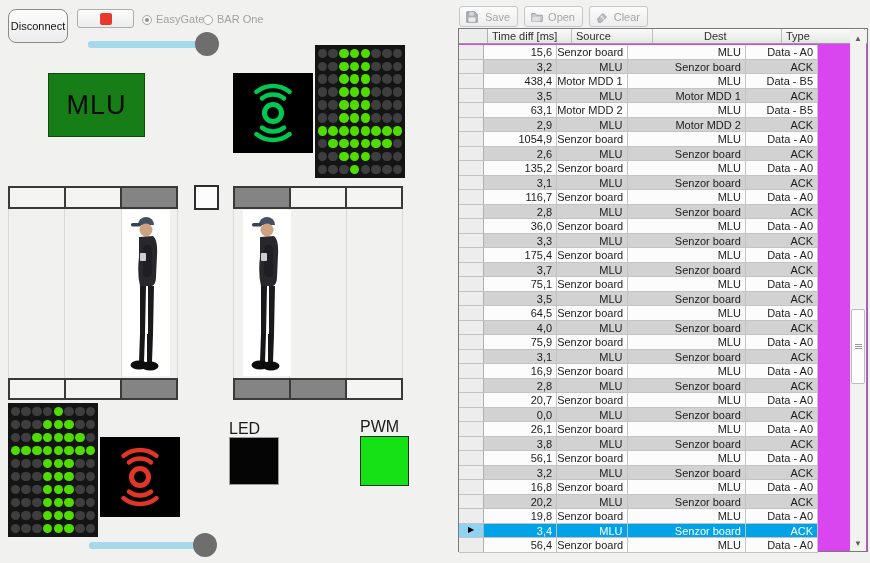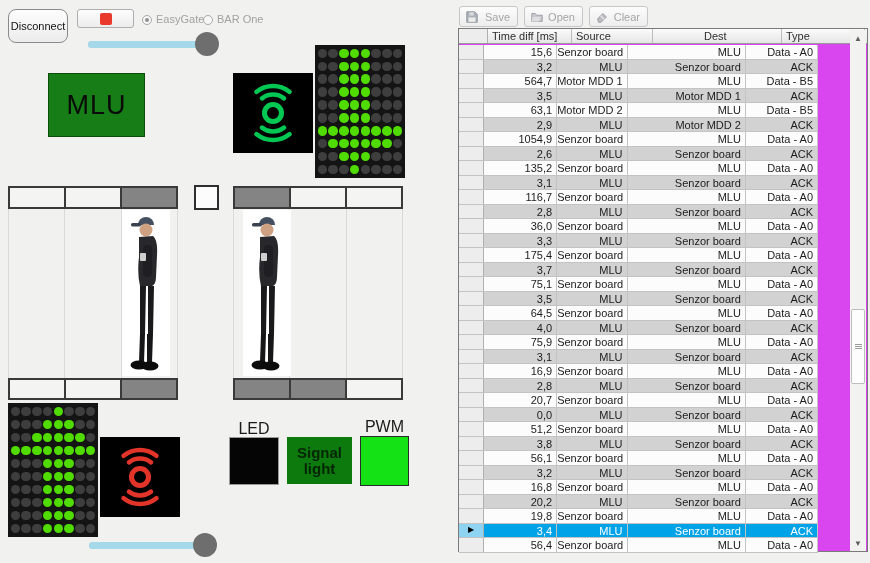--- a/index.html
+++ b/index.html
@@ -53,21 +53,21 @@
   .gate-seg.light { background:var(--gate-light); }
   .gate-seg.dark { background:var(--gate-dark); }
   .gate-mid { position:absolute; left:0; top:23px; width:170px; height:169px; display:flex; }
   .gate-col { flex:1; border:1px solid #d9d9d7; border-top:none; border-bottom:none; }
   .gate-col + .gate-col { border-left:none; }
   .person-strip { position:absolute; top:24px; width:48px; height:166px; background:#fff; }
   .sensor-square { left:194px; top:185px; width:25px; height:25px;
                    background:#fcfcfc; border:2px solid #2e2e2e; }
 
   
-  .out-label { font-size:16px; color:#1a1a1a; text-align:center; }
+  .out-label { font-size:16px; color:#1a1a1a; text-align:left; }
   .led-box { left:229px; top:437px; width:50px; height:48px; background:var(--led-bg); border:1px solid #9a9a9a; }
   .siglight { left:287px; top:437px; width:65px; height:47px; background:var(--signal-light-bg);
               display:flex; align-items:center; justify-content:center; text-align:center;
               font-size:15px; line-height:1.05; color:#062406; font-weight:bold; }
   .pwm-box { left:360px; top:436px; width:49px; height:50px; background:var(--pwm-bg); border:1px solid #2a2a2a; }
 
   
   .tool { top:6px; height:21px; width:59px; display:flex; align-items:center;
           border:1px solid #c7c7c7; border-radius:3px; background:linear-gradient(#fcfcfc,#ededed);
           font-size:11px; color:#a6a6a6; padding:0 5px; }
@@ -377,23 +377,20 @@
       <circle cx="0" cy="0" r="10" fill="none" stroke="currentColor" stroke-width="6"></circle>
       <path d="M -12.9 -17.3 A 21 21 0 0 1 12.9 -17.3" fill="none" stroke="currentColor" stroke-width="5.5" stroke-linecap="round"></path>
       <path d="M -19.3 -25   A 31 31 0 0 1 19.3 -25" fill="none" stroke="currentColor" stroke-width="5.5" stroke-linecap="round"></path>
       <path d="M -12.9 17.3  A 21 21 0 0 0 12.9 17.3" fill="none" stroke="currentColor" stroke-width="5.5" stroke-linecap="round"></path>
       <path d="M -19.3 25    A 31 31 0 0 0 19.3 25" fill="none" stroke="currentColor" stroke-width="5.5" stroke-linecap="round"></path>
     </svg>
   </div>
 
   <div class="abs out-label" style="left:229px; top:420px; width:50px;">LED</div>
   <div class="abs led-box"></div>
-  <div class="abs siglight">
-    <span>Signal light</span>
-  </div>
   <div class="abs out-label" style="left:360px; top:418px; width:49px;">PWM</div>
   <div class="abs pwm-box"></div>
 
   <div class="abs slider-track" style="left:89px; top:542px; width:113px;"></div>
   <div class="abs slider-thumb" style="left:193px; top:533px;"></div>
 
   <div class="abs tool" style="left:459px;">
     <svg width="14" height="14" viewBox="0 0 16 16">
       <path d="M2 2 h9 l3 3 v9 H2 Z" fill="#aab0b8" stroke="#8f959d"></path>
       <rect x="4" y="8.5" width="8" height="5" fill="#ececec"></rect>
@@ -434,21 +431,21 @@
         </div>
         <div class="grow alt">
           <div class="cell rowhead"></div>
           <div class="cell c0">3,2</div>
           <div class="cell c1">MLU</div>
           <div class="cell c2">Senzor board</div>
           <div class="cell c3">ACK</div>
         </div>
         <div class="grow">
           <div class="cell rowhead"></div>
-          <div class="cell c0">564,7</div>
+          <div class="cell c0">438,4</div>
           <div class="cell c1">Motor MDD 1</div>
           <div class="cell c2">MLU</div>
           <div class="cell c3">Data - B5</div>
         </div>
         <div class="grow alt">
           <div class="cell rowhead"></div>
           <div class="cell c0">3,5</div>
           <div class="cell c1">MLU</div>
           <div class="cell c2">Motor MDD 1</div>
           <div class="cell c3">ACK</div>
@@ -602,21 +599,21 @@
         </div>
         <div class="grow alt">
           <div class="cell rowhead"></div>
           <div class="cell c0">0,0</div>
           <div class="cell c1">MLU</div>
           <div class="cell c2">Senzor board</div>
           <div class="cell c3">ACK</div>
         </div>
         <div class="grow">
           <div class="cell rowhead"></div>
-          <div class="cell c0">51,2</div>
+          <div class="cell c0">26,1</div>
           <div class="cell c1">Senzor board</div>
           <div class="cell c2">MLU</div>
           <div class="cell c3">Data - A0</div>
         </div>
         <div class="grow alt">
           <div class="cell rowhead"></div>
           <div class="cell c0">3,8</div>
           <div class="cell c1">MLU</div>
           <div class="cell c2">Senzor board</div>
           <div class="cell c3">ACK</div>

